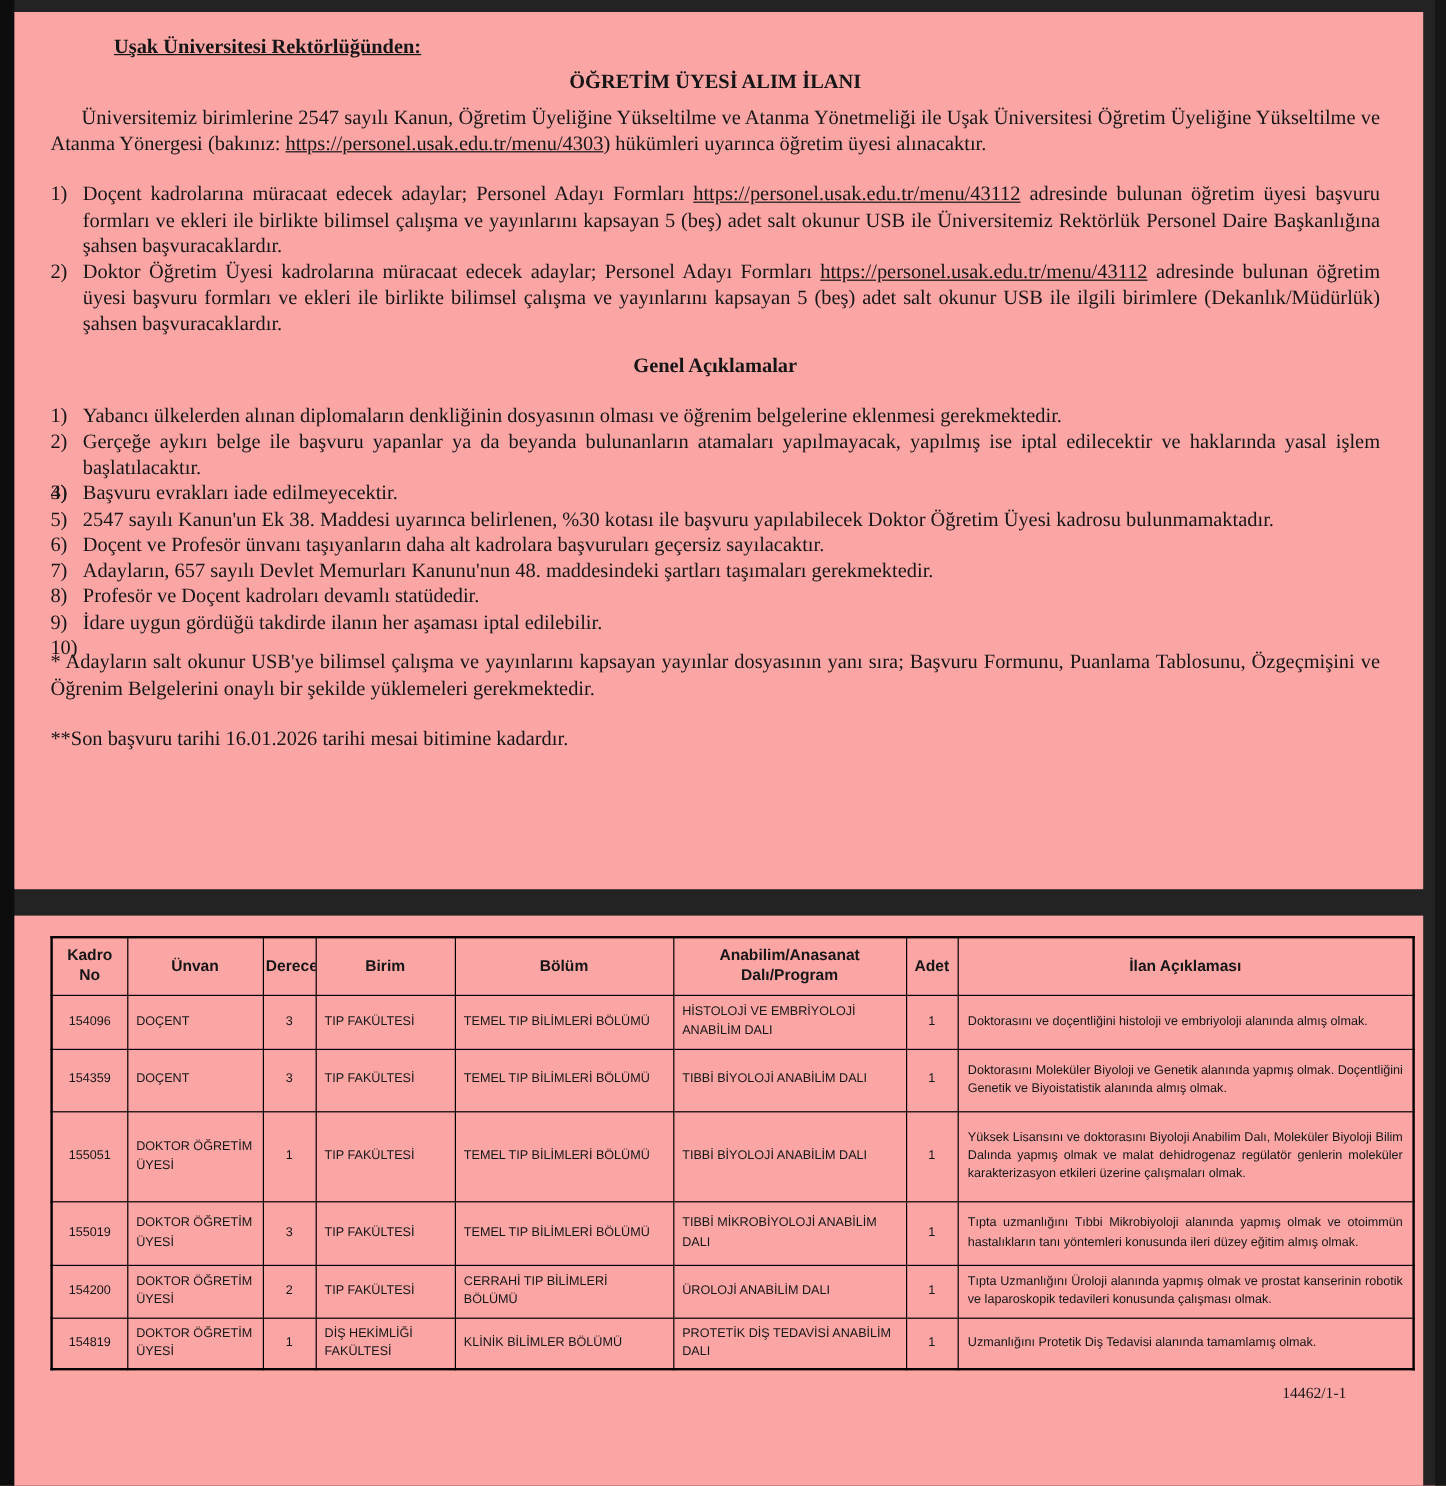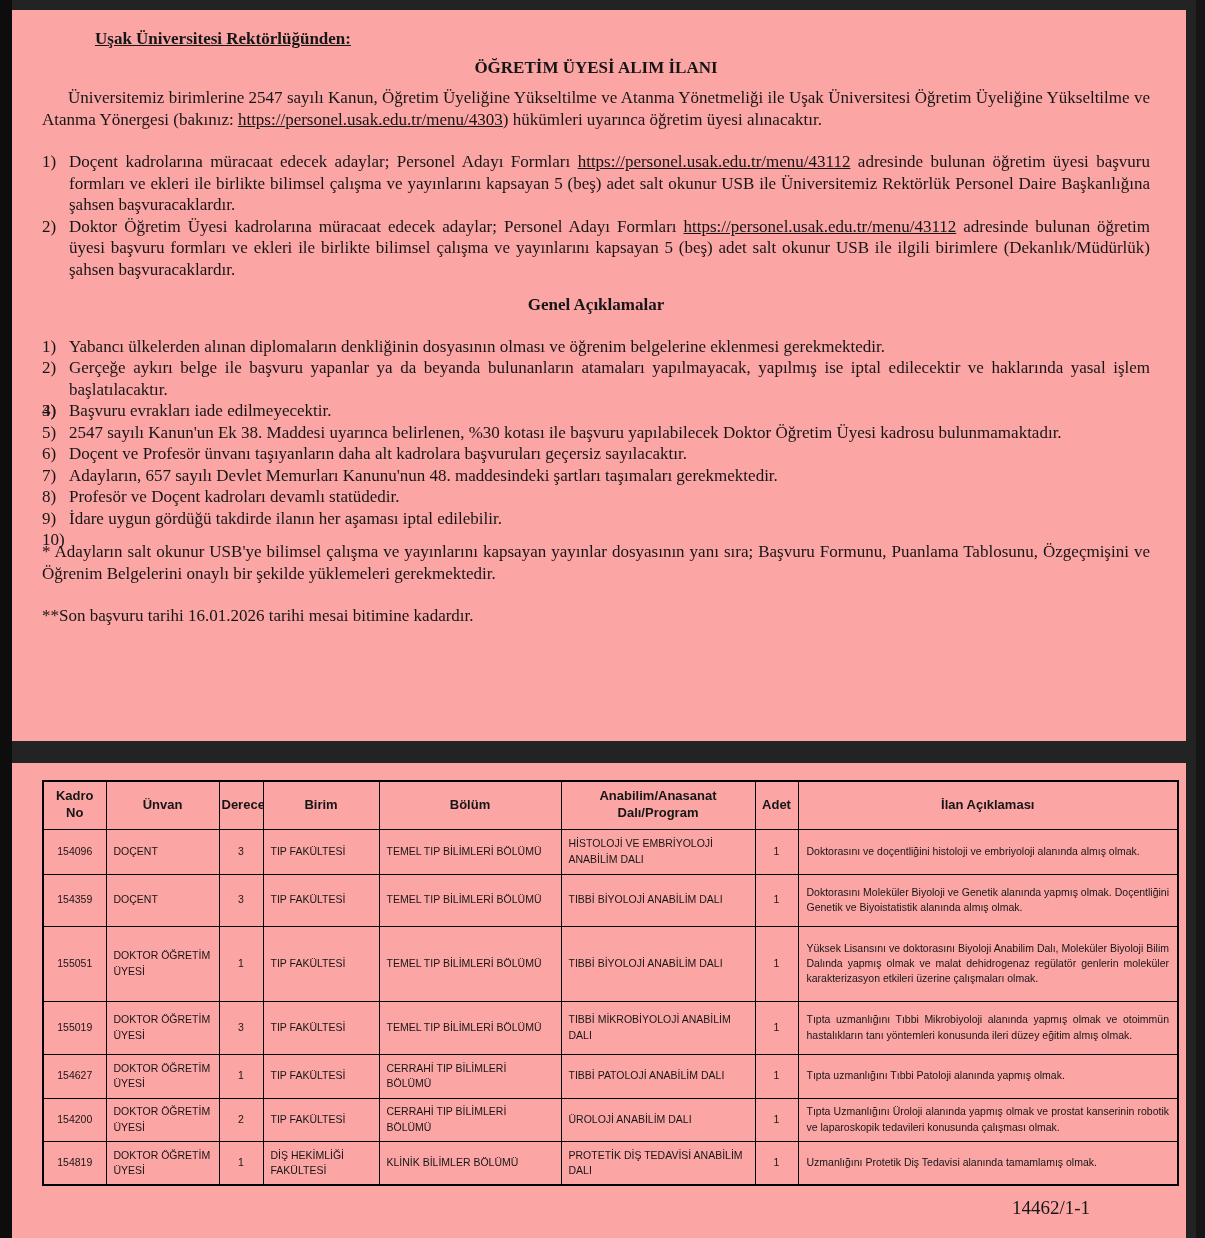--- a/index.html
+++ b/index.html
@@ -38,21 +38,21 @@
   #positions-table td.c0,#positions-table td.c2,#positions-table td.c6{text-align:center;padding:3px 2px;}
   #positions-table td.c7{text-align:justify;padding:3px 8px;}
   #positions-table thead tr{height:48px;}
   #positions-table tbody tr:nth-child(1){height:45px;}
   #positions-table tbody tr:nth-child(2){height:52px;}
   #positions-table tbody tr:nth-child(3){height:75px;}
   #positions-table tbody tr:nth-child(4){height:53px;}
   #positions-table tbody tr:nth-child(5){height:44px;}
   #positions-table tbody tr:nth-child(6){height:43px;}
   #positions-table tbody tr:nth-child(7){height:44px;}
-  .ref{margin-top:11px;padding-right:96px;text-align:right;font-size:19px;}
+  .ref{margin-top:11px;padding-right:64px;text-align:right;font-size:13px;}
 </style>
 </head>
 <body>
 
 <div class="edge edge-left"></div>
 <div class="edge edge-right"></div>
 
 <div class="page" id="page1">
   <div class="p1c">
     <div class="doc-heading">Uşak Üniversitesi Rektörlüğünden:</div>
@@ -139,30 +139,20 @@
           <td class="c0">155019</td>
           <td class="c1">DOKTOR ÖĞRETİM ÜYESİ</td>
           <td class="c2">3</td>
           <td class="c3">TIP FAKÜLTESİ</td>
           <td class="c4">TEMEL TIP BİLİMLERİ BÖLÜMÜ</td>
           <td class="c5">TIBBİ MİKROBİYOLOJİ ANABİLİM DALI</td>
           <td class="c6">1</td>
           <td class="c7">Tıpta uzmanlığını Tıbbi Mikrobiyoloji alanında yapmış olmak ve otoimmün hastalıkların tanı yöntemleri konusunda ileri düzey eğitim almış olmak.</td>
         </tr>
         <tr>
-          <td class="c0">154627</td>
-          <td class="c1">DOKTOR ÖĞRETİM ÜYESİ</td>
-          <td class="c2">1</td>
-          <td class="c3">TIP FAKÜLTESİ</td>
-          <td class="c4">CERRAHİ TIP BİLİMLERİ BÖLÜMÜ</td>
-          <td class="c5">TIBBİ PATOLOJİ ANABİLİM DALI</td>
-          <td class="c6">1</td>
-          <td class="c7">Tıpta uzmanlığını Tıbbi Patoloji alanında yapmış olmak.</td>
-        </tr>
-        <tr>
           <td class="c0">154200</td>
           <td class="c1">DOKTOR ÖĞRETİM ÜYESİ</td>
           <td class="c2">2</td>
           <td class="c3">TIP FAKÜLTESİ</td>
           <td class="c4">CERRAHİ TIP BİLİMLERİ BÖLÜMÜ</td>
           <td class="c5">ÜROLOJİ ANABİLİM DALI</td>
           <td class="c6">1</td>
           <td class="c7">Tıpta Uzmanlığını Üroloji alanında yapmış olmak ve prostat kanserinin robotik ve laparoskopik tedavileri konusunda çalışması olmak.</td>
         </tr>
         <tr>

